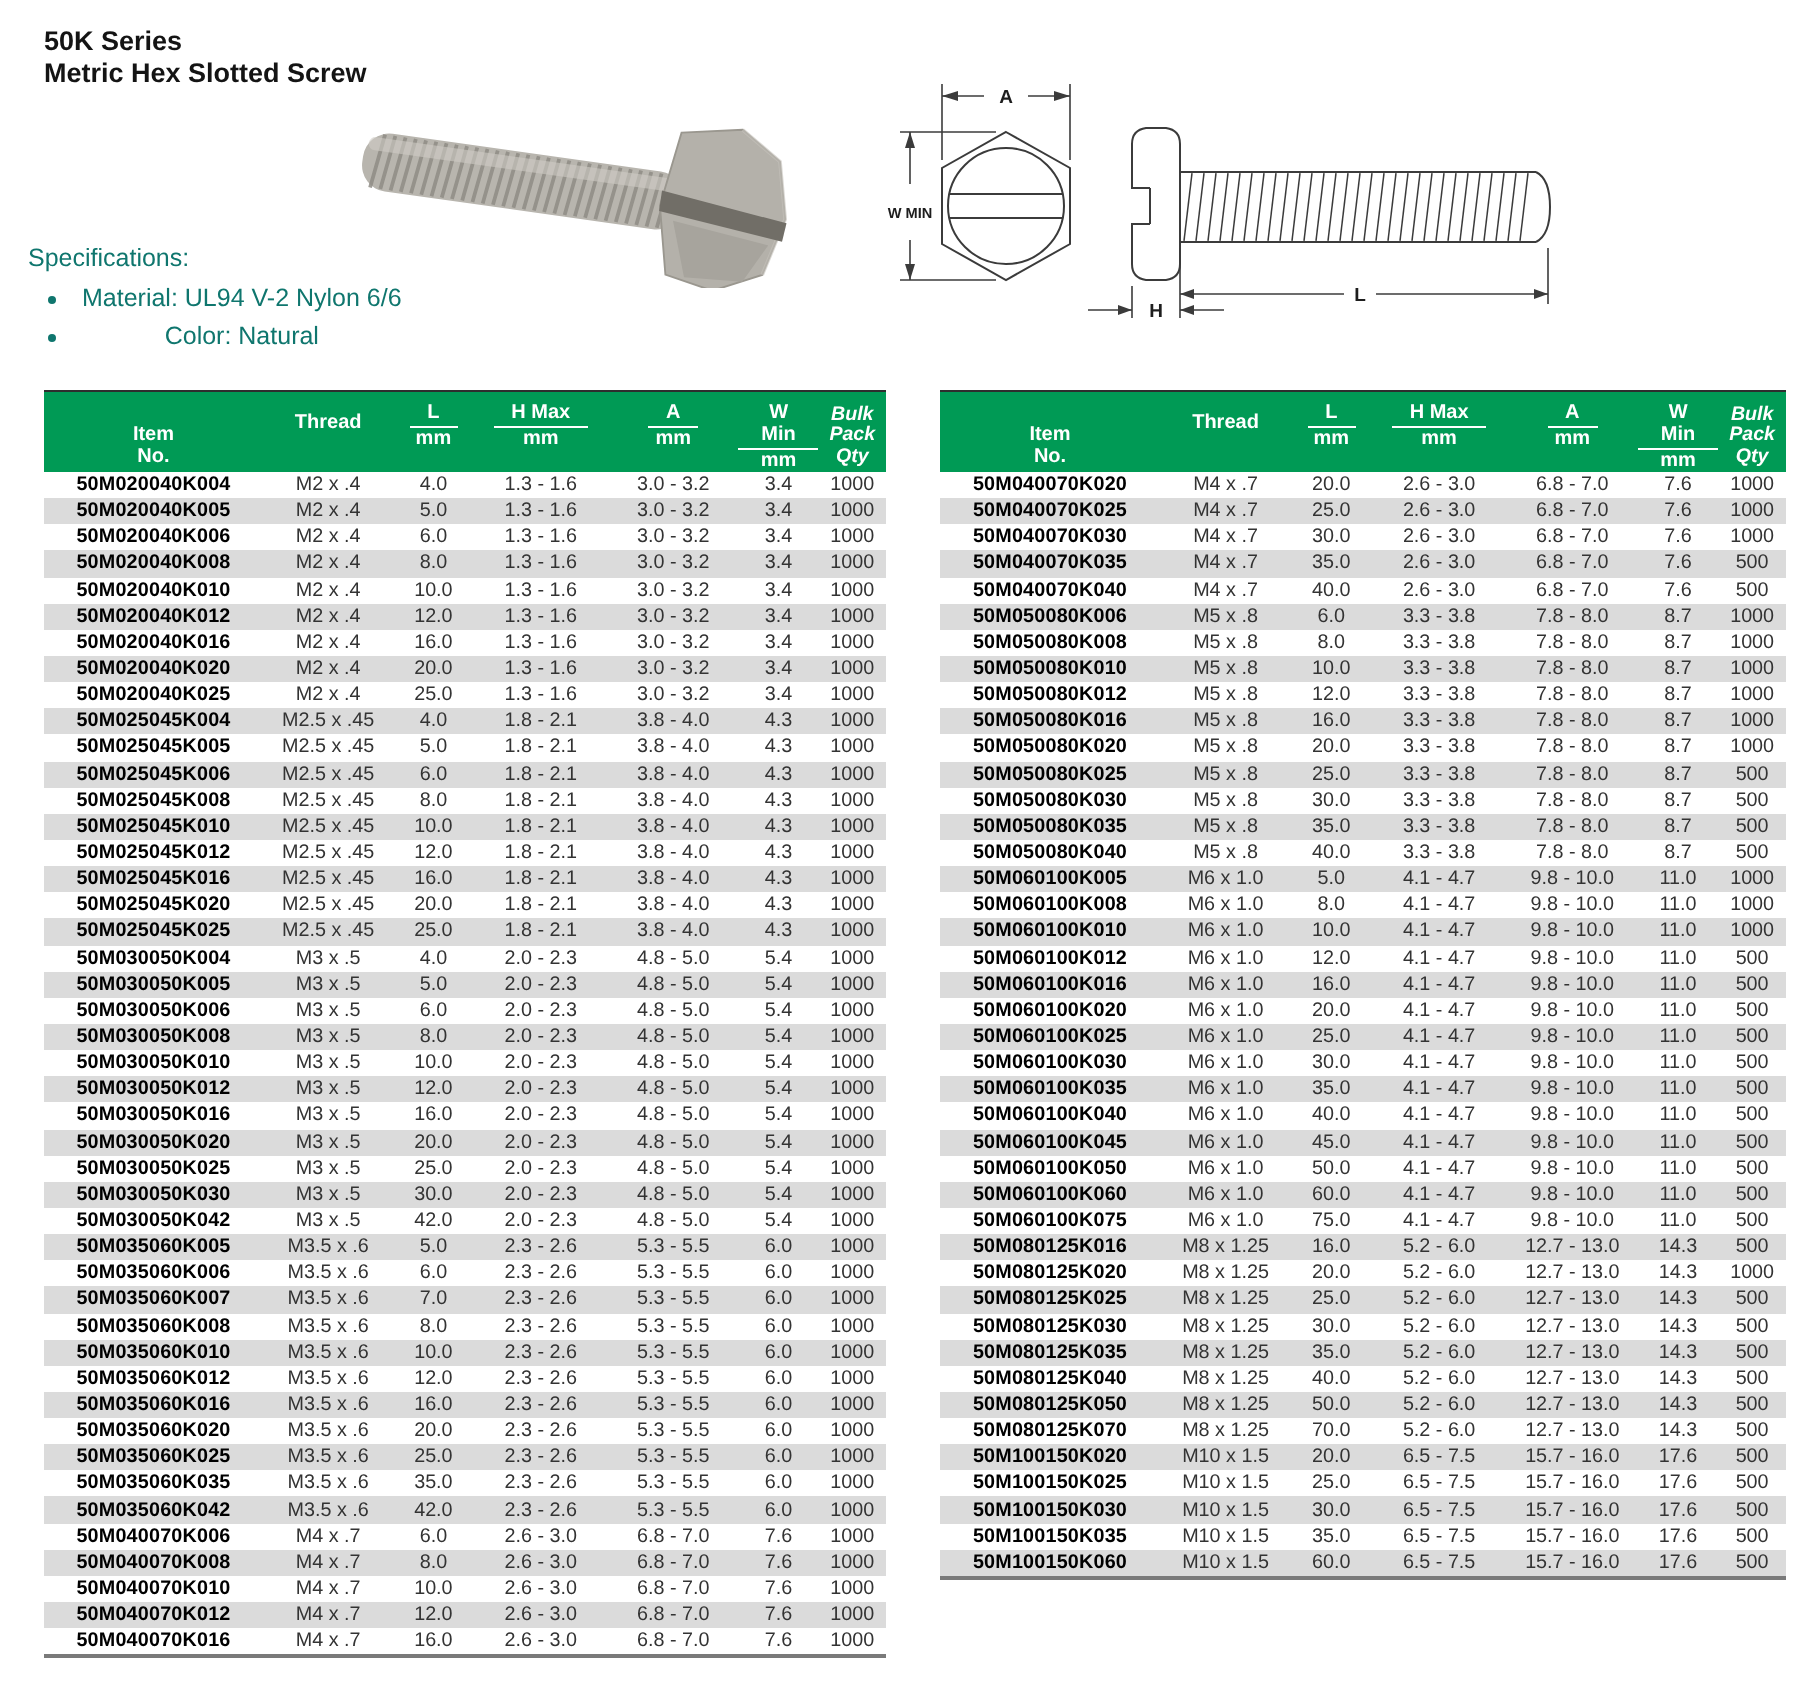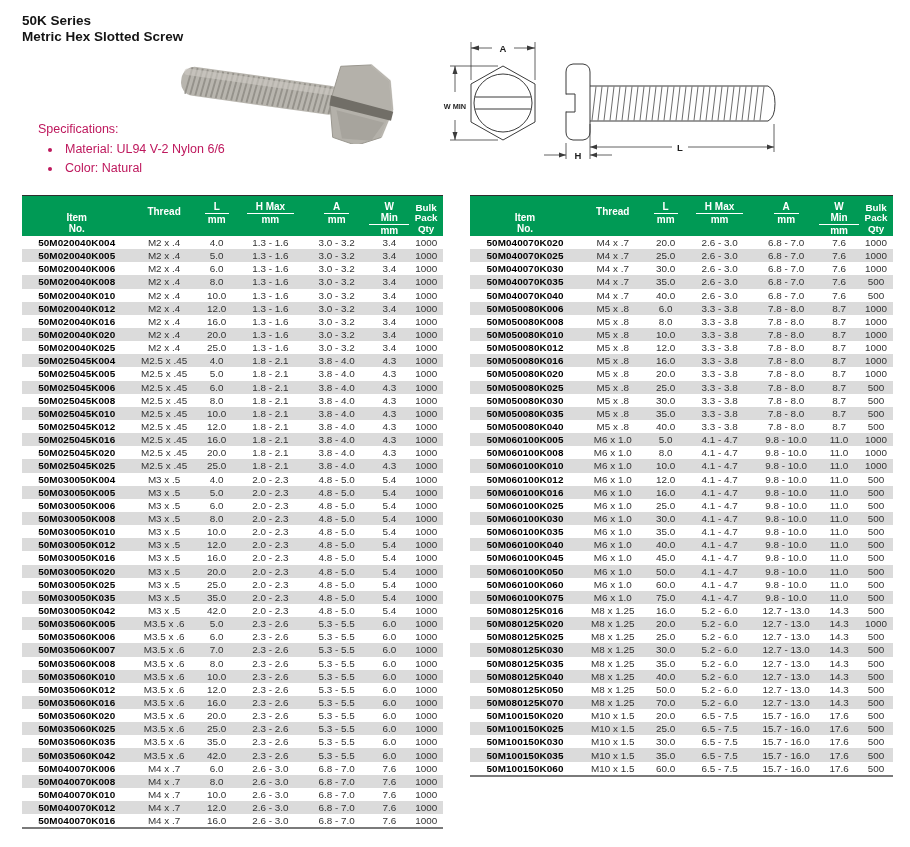--- a/index.html
+++ b/index.html
@@ -2,43 +2,43 @@
 <html style="--green: #009A55; --row-alt: #DBDBDB;"><head>
 <meta charset="utf-8">
 <style>
   html,body { margin:0; padding:0; background:#ffffff; }
   .page { position:relative; width:910px; height:847px; background:#fff; overflow:hidden;
           font-family:"Liberation Sans", sans-serif; }
 
   .title-block { position:absolute; left:22px; top:13px; font-size:13.5px; font-weight:bold;
                  color:#141414; line-height:16px; }
 
-  .specs { position:absolute; left:38px; top:120px; font-size:12.5px; color:#be185d; }
+  .specs { position:absolute; left:14px; top:120px; font-size:12.5px; color:#0f766e; }
   .specs .heading { line-height:18px; margin-bottom:2px; }
-  .specs ul { margin:0; padding-left:24px; }
+  .specs ul { margin:0; padding-left:24px;text-align:center; }
   .specs li { line-height:18.5px; padding-left:3px; }
 
   .photo   { position:absolute; left:176px; top:50px; }
   .diagram { position:absolute; left:438px; top:28px; }
   .dline   { stroke:#3b3b3b; stroke-width:1; fill:none; }
   .dthin   { stroke:#3b3b3b; stroke-width:0.8; fill:none; }
   .darrow  { fill:#3b3b3b; stroke:none; }
   .dimtext { font-family:"Liberation Sans",sans-serif; font-size:9.5px; font-weight:bold; fill:#1e1e1e; }
   .dimtext.small { font-size:7.3px; }
 
   table.dtable { position:absolute; top:195px; border-collapse:collapse; table-layout:fixed;
                  border-top:1.5px solid #2e2e2e; border-bottom:2px solid #7a7a7a; }
   table.dtable.left  { left:22px;  width:421px; }
   table.dtable.right { left:470px; width:423px; }
 
   thead th { background:var(--green,#009A55); color:#fff; font-weight:bold; padding:0; height:40px;
              vertical-align:bottom; font-size:10px; }
   .hdr-stack span { display:block; line-height:11px; }
   .hdr-stack { padding-bottom:2px; }
-  .hdr-stack.qty span { line-height:10.5px; font-size:9.8px; }
+  .hdr-stack.qty span { line-height:10.5px; font-size:9.8px;font-style:italic; }
   .hdr-bottom { line-height:12px; padding-bottom:18px; }
   .dimwrap { height:40px; display:flex; flex-direction:column; justify-content:space-between; align-items:center; }
   .dim-label { display:inline-block; margin-top:5px; padding:0 9px 1px 9px; border-bottom:1.2px solid #fff; line-height:11px; }
   .unit { line-height:12px; padding-bottom:20px; }
 
   tbody td { text-align:center; font-size:9.9px; height:13.15px; line-height:13px; padding:0;
              color:#333; white-space:nowrap; overflow:hidden; }
   tbody tr:nth-child(even) { background:var(--row-alt,#DBDBDB); }
   tbody td.item-no { font-weight:bold; color:#000; letter-spacing:0.1px; }
 </style>
@@ -474,23 +474,23 @@
         <tr>
           <td class="item-no">50M030050K025</td>
           <td>M3 x .5</td>
           <td>25.0</td>
           <td>2.0 - 2.3</td>
           <td>4.8 - 5.0</td>
           <td>5.4</td>
           <td>1000</td>
         </tr>
         <tr>
-          <td class="item-no">50M030050K035</td>
+          <td class="item-no">50M030050K030</td>
           <td>M3 x .5</td>
-          <td>35.0</td>
+          <td>30.0</td>
           <td>2.0 - 2.3</td>
           <td>4.8 - 5.0</td>
           <td>5.4</td>
           <td>1000</td>
         </tr>
         <tr>
           <td class="item-no">50M030050K042</td>
           <td>M3 x .5</td>
           <td>42.0</td>
           <td>2.0 - 2.3</td>
@@ -874,20 +874,29 @@
         <tr>
           <td class="item-no">50M060100K016</td>
           <td>M6 x 1.0</td>
           <td>16.0</td>
           <td>4.1 - 4.7</td>
           <td>9.8 - 10.0</td>
           <td>11.0</td>
           <td>500</td>
         </tr>
         <tr>
+          <td class="item-no">50M060100K020</td>
+          <td>M6 x 1.0</td>
+          <td>20.0</td>
+          <td>4.1 - 4.7</td>
+          <td>9.8 - 10.0</td>
+          <td>11.0</td>
+          <td>500</td>
+        </tr>
+        <tr>
           <td class="item-no">50M060100K025</td>
           <td>M6 x 1.0</td>
           <td>25.0</td>
           <td>4.1 - 4.7</td>
           <td>9.8 - 10.0</td>
           <td>11.0</td>
           <td>500</td>
         </tr>
         <tr>
           <td class="item-no">50M060100K030</td>

